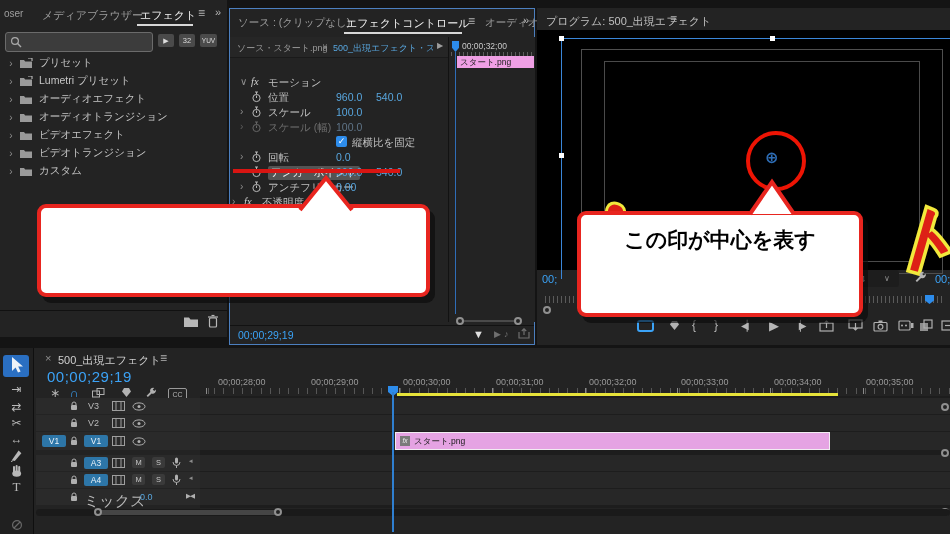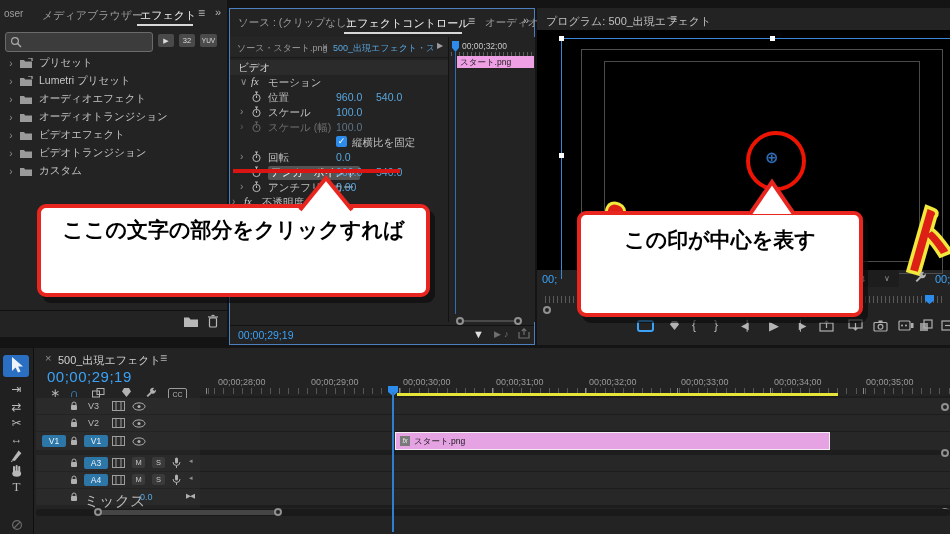--- a/index.html
+++ b/index.html
@@ -136,23 +136,20 @@
     <span class="tab" style="left:255px;top:7px;font-size:10.5px;">オーディオク</span>
     <span class="ic" style="left:293px;top:6px;font-size:11px;">»</span>
 
     <div class="abs" style="left:0;top:28px;width:304px;height:20px;background:#262626;border-bottom:1px solid #1a1a1a;">
       <span class="abs t9 dim" style="left:7px;top:5px;white-space:nowrap;text-align:center;">ソース・スタート.png</span>
       <span class="abs" style="left:92px;top:5px;font-size:8px;color:#8e8e8e;">∨</span>
       <span class="abs t9" style="left:103px;top:5px;width:100px;overflow:hidden;white-space:nowrap;color:#58a6de;">500_出現エフェクト・スタ…</span>
       <span class="abs" style="left:207px;top:4px;font-size:8px;color:#9e9e9e;">▶</span>
     </div>
 
-    <div class="ecrow" style="top:51px;width:218px;height:15px;background:#2b2b2b;">
-      <span class="c3" style="left:8px;color:#d6d6d6;">ビデオ</span>
-    </div>
     <span class="rstc" style="left:435px;top:53px;font-size:9px;color:#b5b5b5;">▲</span>
 
     <div class="ecrow" style="top:66px;">
       <span class="c1">∨</span>
       <span class="swpos fxit">fx</span>
       <span class="c3">モーション</span>
     </div>
     <span class="rstc" style="left:435px;top:68px;">↺</span>
 
     <div class="ecrow" style="top:81px;">
@@ -519,21 +516,20 @@
       <div class="abs" style="left:62px;top:1px;width:180px;height:5px;background:#454545;border-radius:3px;"></div>
       <div class="ring" style="left:58px;top:-1px;"></div>
       <div class="ring" style="left:238px;top:-1px;"></div>
     </div>
   </section>
 
   <svg class="tail" style="left:295px;top:174px;" width="62" height="38">
     <path d="M5 36 L31 4 L57 36" fill="#ffffff" stroke="#e8251f" stroke-width="4"></path>
   </svg>
   <div class="bubble" style="left:37px;top:204px;width:385px;height:79px;padding-top:6px;">
-    <div class="ln">ここの文字の部分をクリックすれば</div>
   </div>
 
   <svg class="tail" style="left:742px;top:178px;" width="60" height="38">
     <path d="M8 36 L30 4 L52 36" fill="#ffffff" stroke="#e8251f" stroke-width="4"></path>
   </svg>
   <div class="bubble" style="left:577px;top:211px;width:278px;height:89px;padding-top:9px;">
     <div class="ln">この印が中心を表す</div>
   </div>
 
 </div>

